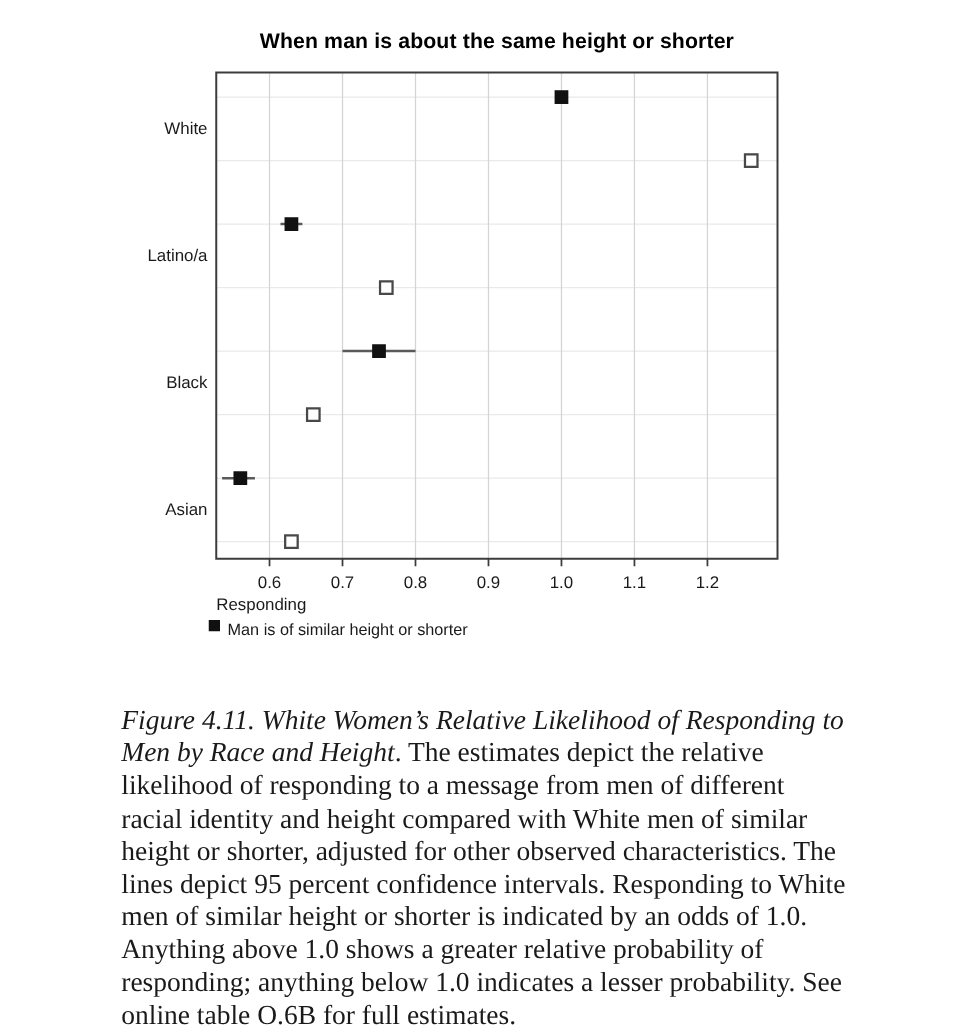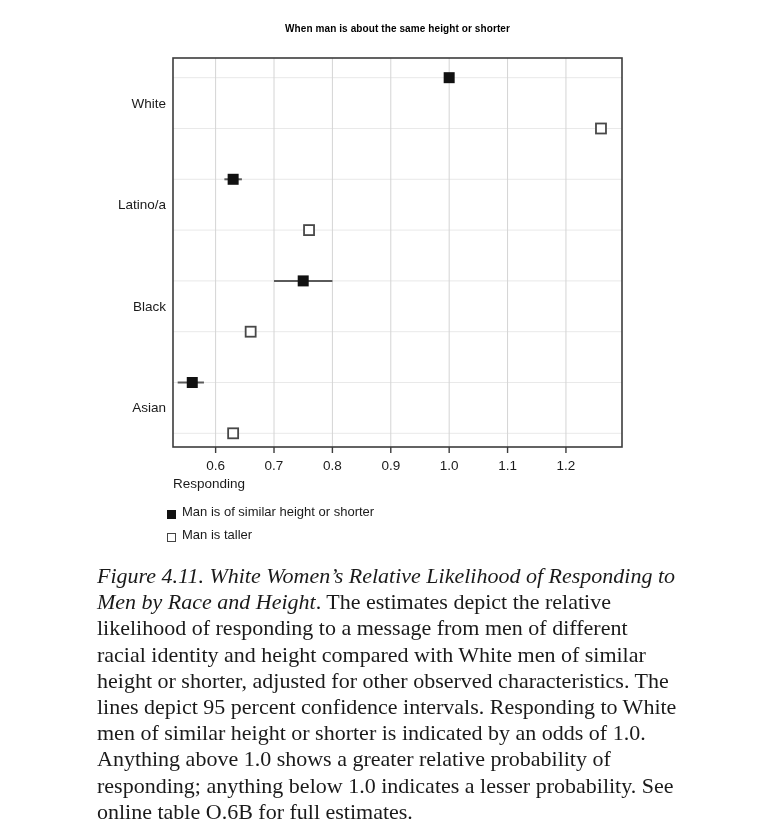--- a/index.html
+++ b/index.html
@@ -9,40 +9,40 @@
     height: 822px;
     background: #ffffff;
     font-family: "Liberation Sans", sans-serif;
     overflow: hidden;
   }
   #chart-title {
     position: absolute;
     left: 173px; top: 23px; width: 449px;
     text-align: center;
     font-weight: bold;
-    font-size: 10px;
+    font-size: 17px;
     color: #000000;
     letter-spacing: 0.1px;
   }
   #plot-svg { position: absolute; left: 0; top: 45px; }
   #plot-svg text { font-family: "Liberation Sans", sans-serif; }
   #x-axis-label {
     position: absolute;
     left: 173px; top: 476px; width: 449px;
     text-align: left;
     font-size: 13.5px;
     color: #1a1a1a;
   }
   #legend {
     position: absolute;
     left: 167px; top: 496px;
     font-size: 13px;
     color: #1a1a1a;
   }
-  .legend-row { display: flex; align-items: flex-end; height: 23px; }
+  .legend-row { display: flex; align-items: flex-start; height: 23px; }
   .legend-marker { width: 9px; height: 9px; margin-right: 6px; flex: 0 0 auto; }
   .legend-marker.filled { background: #111111; }
   .legend-marker.open { background: #ffffff; border: 1.6px solid #444444; width: 7px; height: 7px; }
   #caption {
     position: absolute;
     left: 97px; top: 563px; width: 583px;
     font-family: "Liberation Serif", serif;
     font-size: 22px;
     line-height: 26.2px;
     color: #1a1a1a;
@@ -105,23 +105,19 @@
       <rect x="228.13914174252275" y="383.3072" width="10" height="10" fill="#ffffff" stroke="#484848" stroke-width="1.8"></rect>
     </svg>
 
   <div id="x-axis-label">Responding</div>
 
   <div id="legend">
     <div class="legend-row">
       <span class="legend-marker filled"></span>
       <span>Man is of similar height or shorter</span>
     </div>
-    <div class="legend-row">
-      <span class="legend-marker open"></span>
-      <span>Man is taller</span>
-    </div>
   </div>
 
   <div id="caption">
     <span class="cap-italic">Figure 4.11.  White Women’s Relative Likelihood of Responding to Men by Race and Height</span><span>. The estimates depict the relative likelihood of responding to a message from men of different racial identity and height compared with White men of similar height or shorter, adjusted for other observed characteristics. The lines depict 95 percent confidence intervals. Responding to White men of similar height or shorter is indicated by an odds of 1.0. Anything above 1.0 shows a greater relative probability of responding; anything below 1.0 indicates a lesser probability. See online table O.6B for full estimates.</span>
   </div>
 
 </div>
 
 </body></html>

